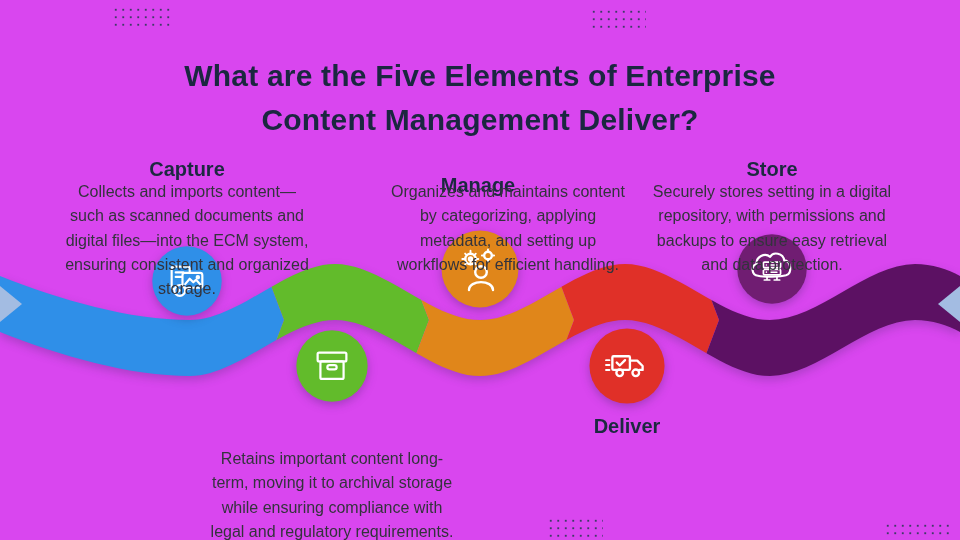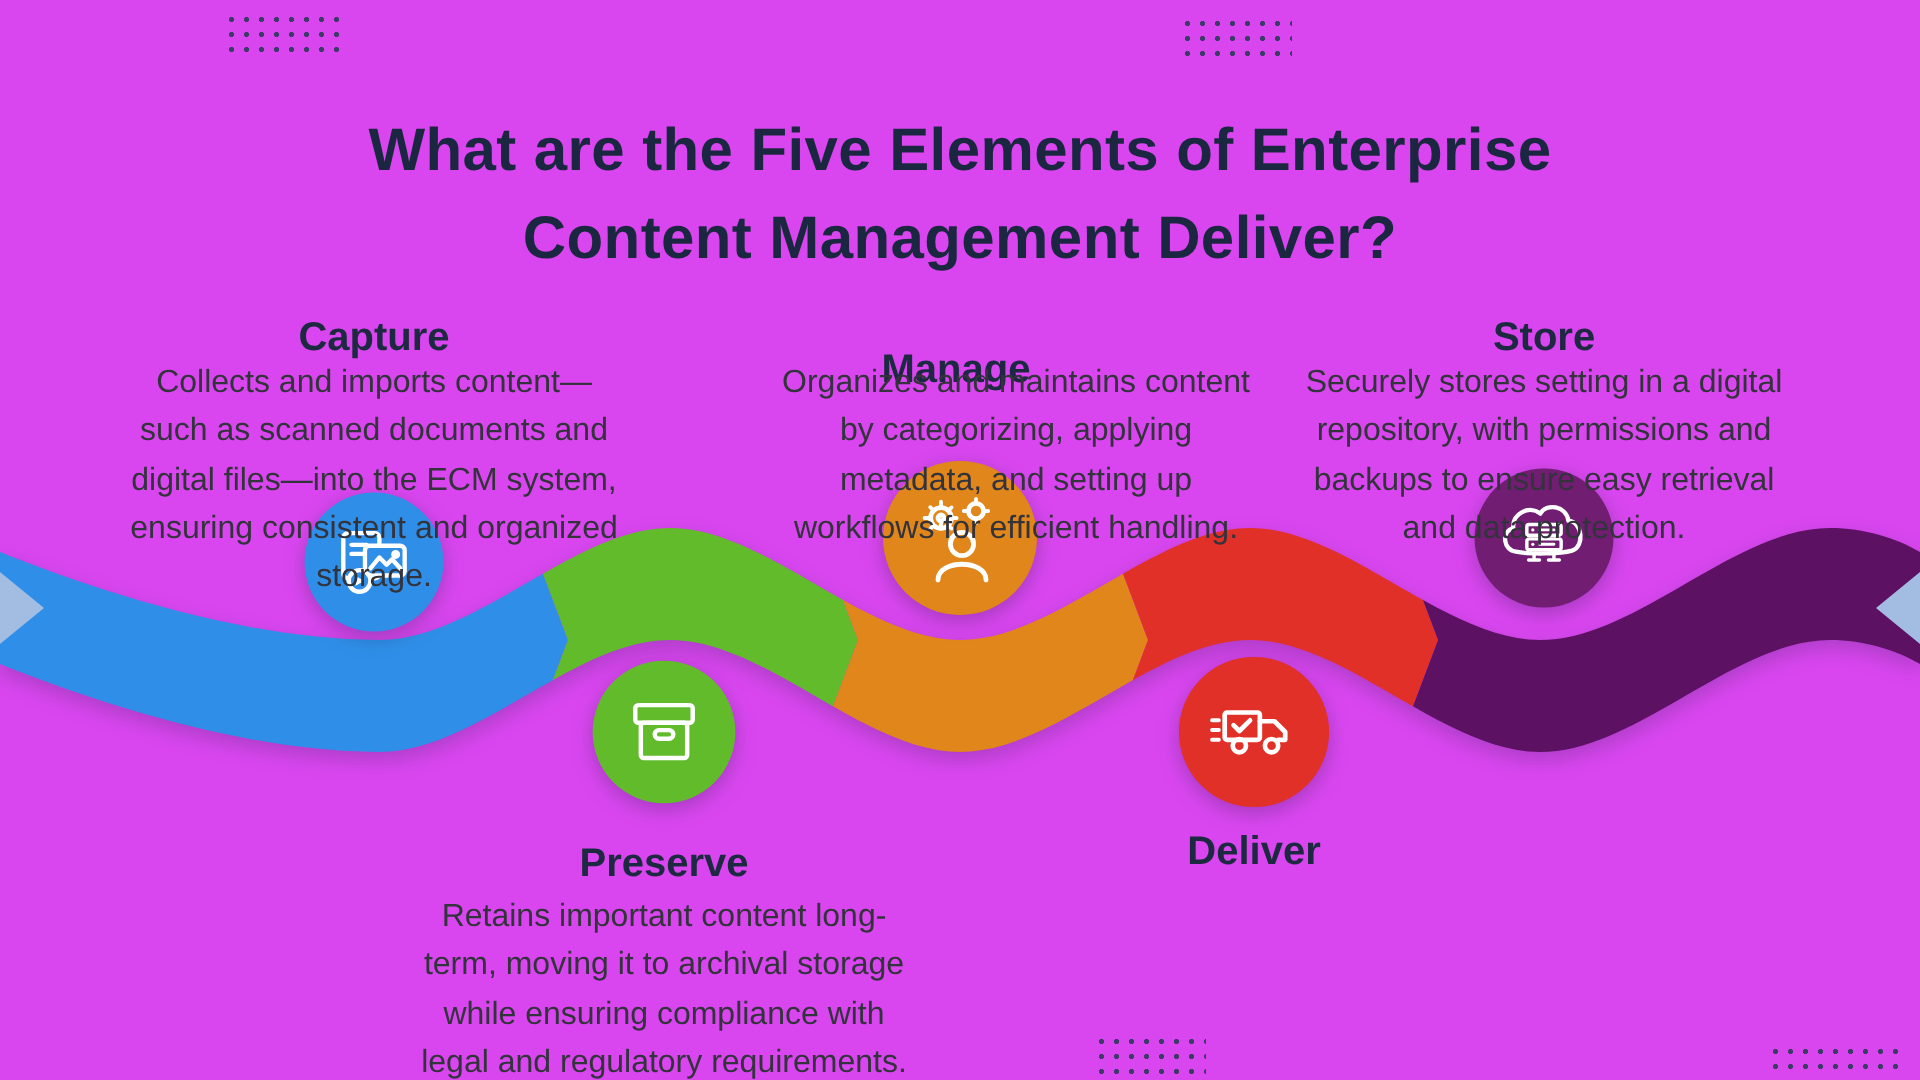--- a/index.html
+++ b/index.html
@@ -171,18 +171,17 @@
 
   <div class="el-head h-capture">Capture</div>
   <div class="el-desc d-capture">Collects and imports content—such as scanned documents and digital files—into the ECM system, ensuring consistent and organized storage.</div>
 
   <div class="el-head h-manage">Manage</div>
   <div class="el-desc d-manage">Organizes and maintains content by categorizing, applying metadata, and setting up workflows for efficient handling.</div>
 
   <div class="el-head h-store">Store</div>
   <div class="el-desc d-store">Securely stores setting in a digital repository, with permissions and backups to ensure easy retrieval and data protection.</div>
 
-  <div class="el-head h-preserve">Preserve</div>
   <div class="el-desc d-preserve">Retains important content long-term, moving it to archival storage while ensuring compliance with legal and regulatory requirements.</div>
 
   <div class="el-head h-deliver">Deliver</div>
 
 </div>
 
 </body></html>

